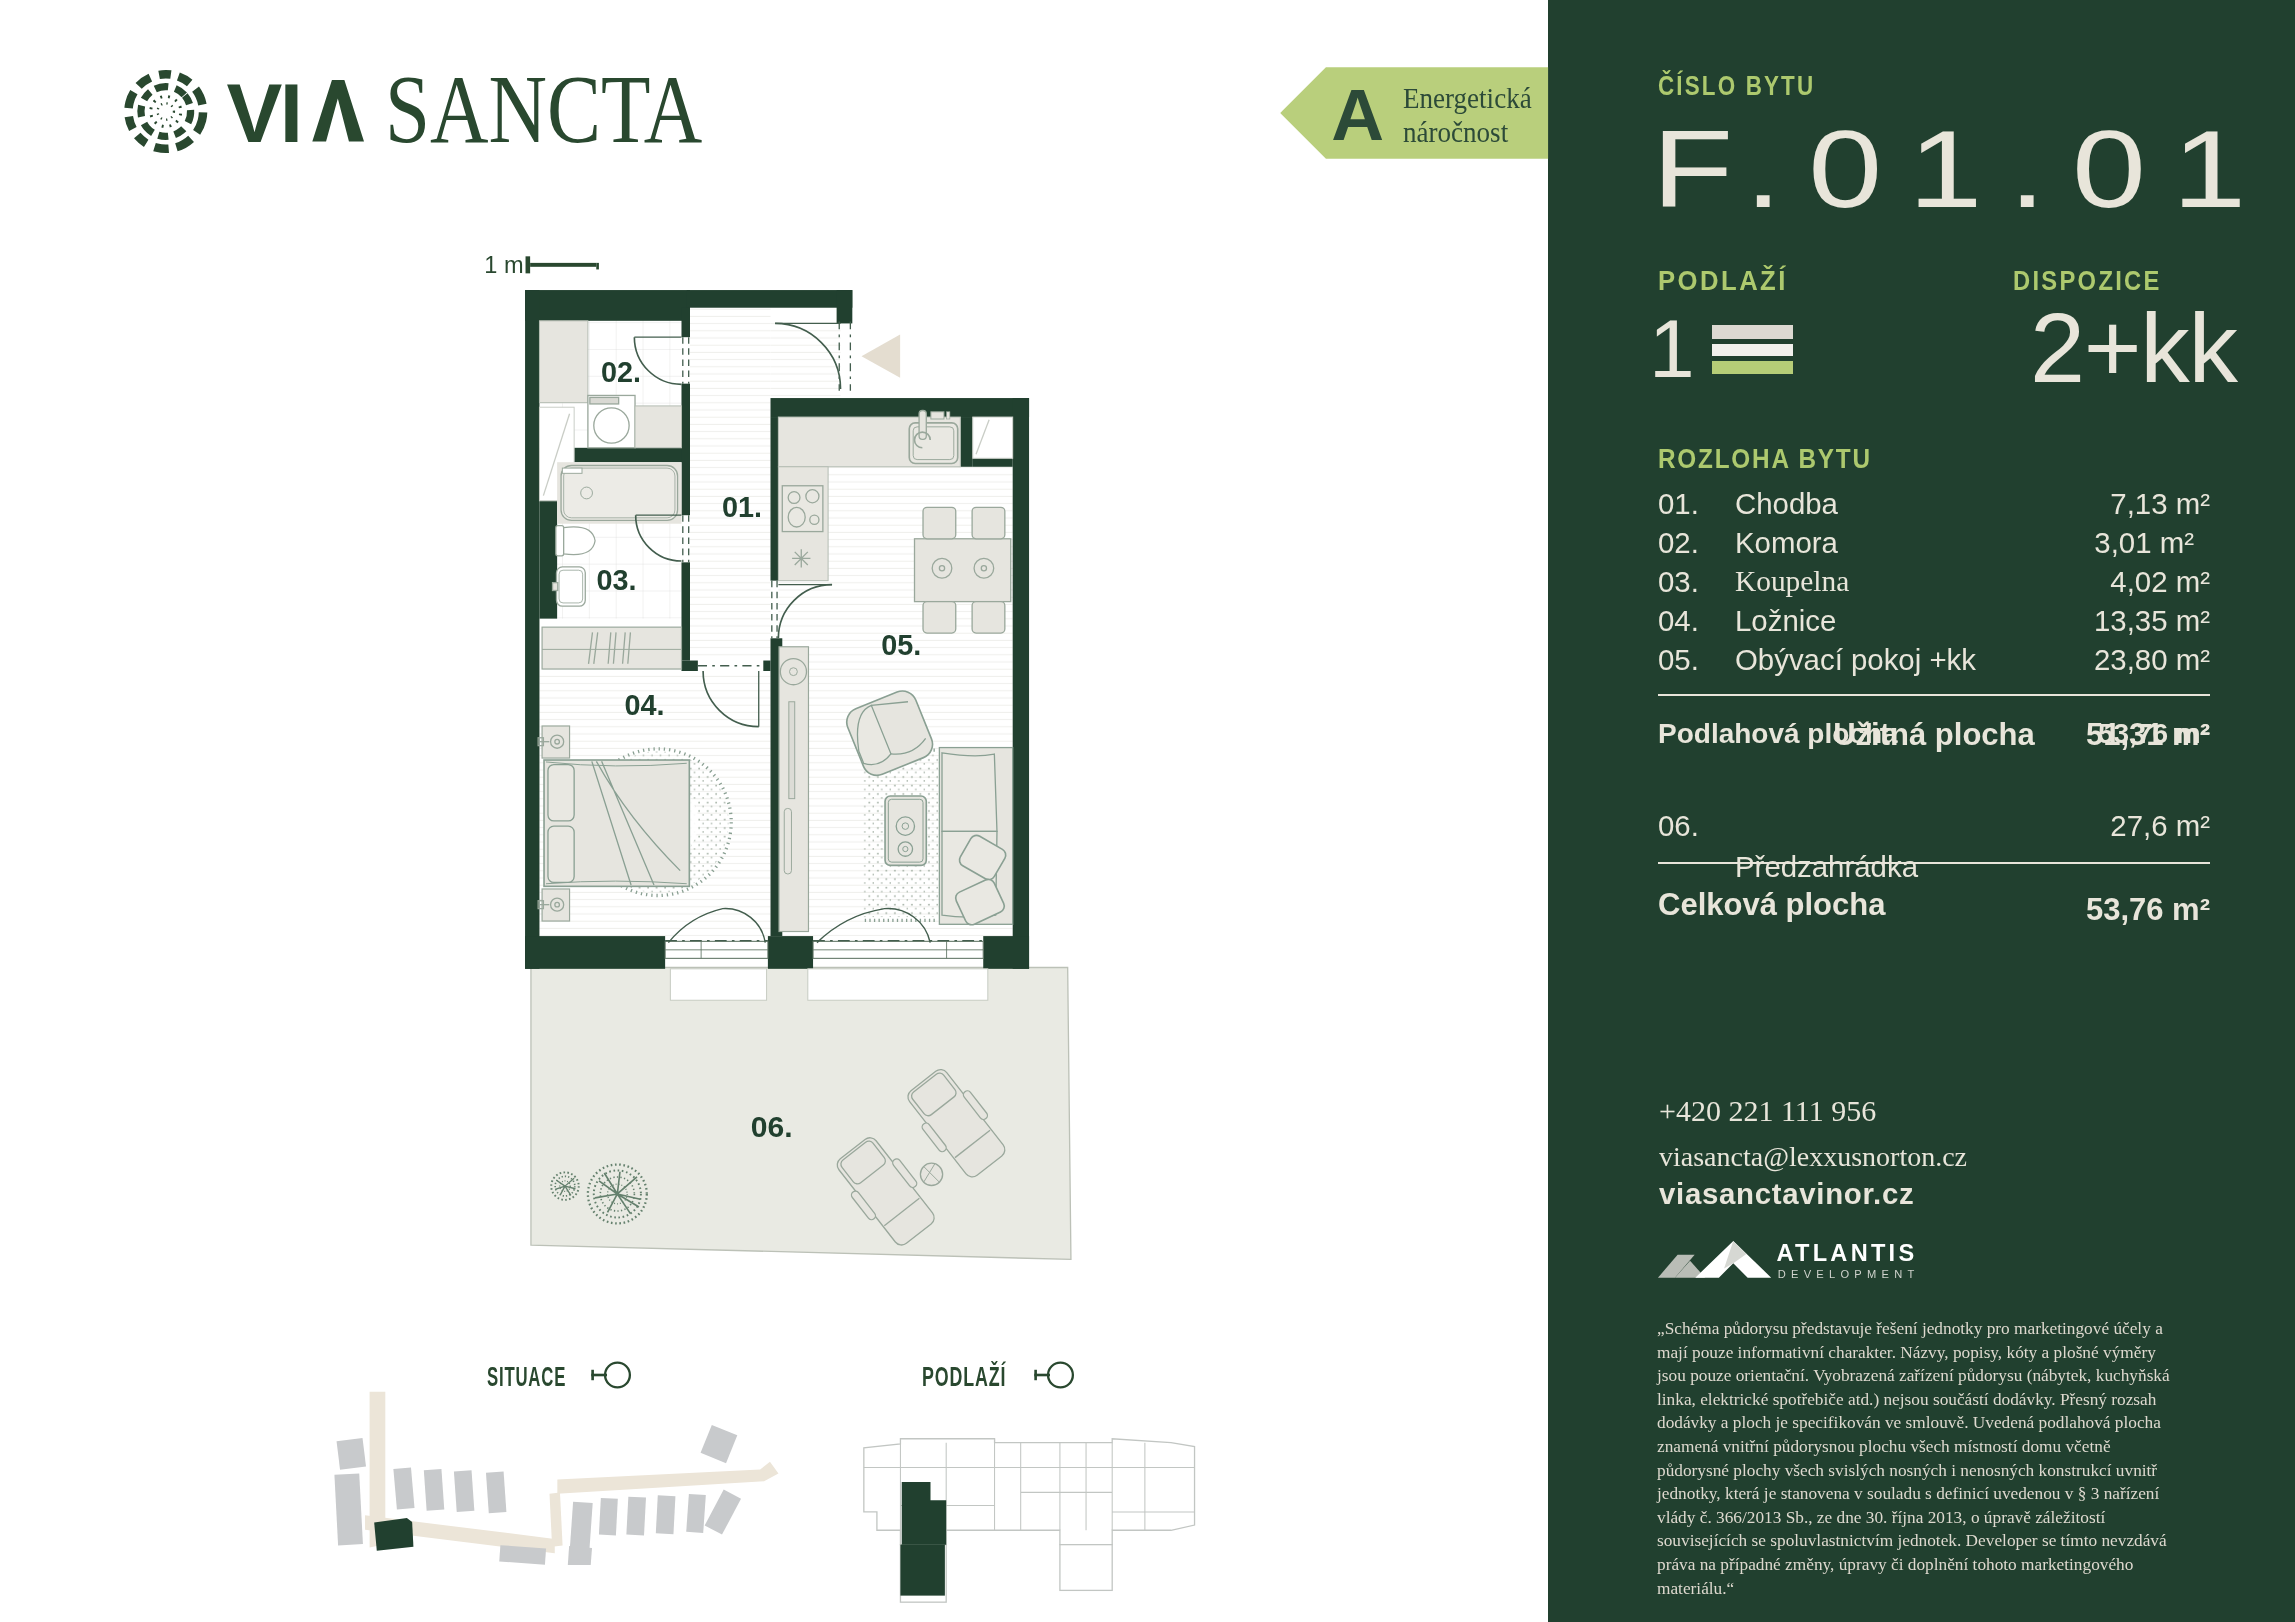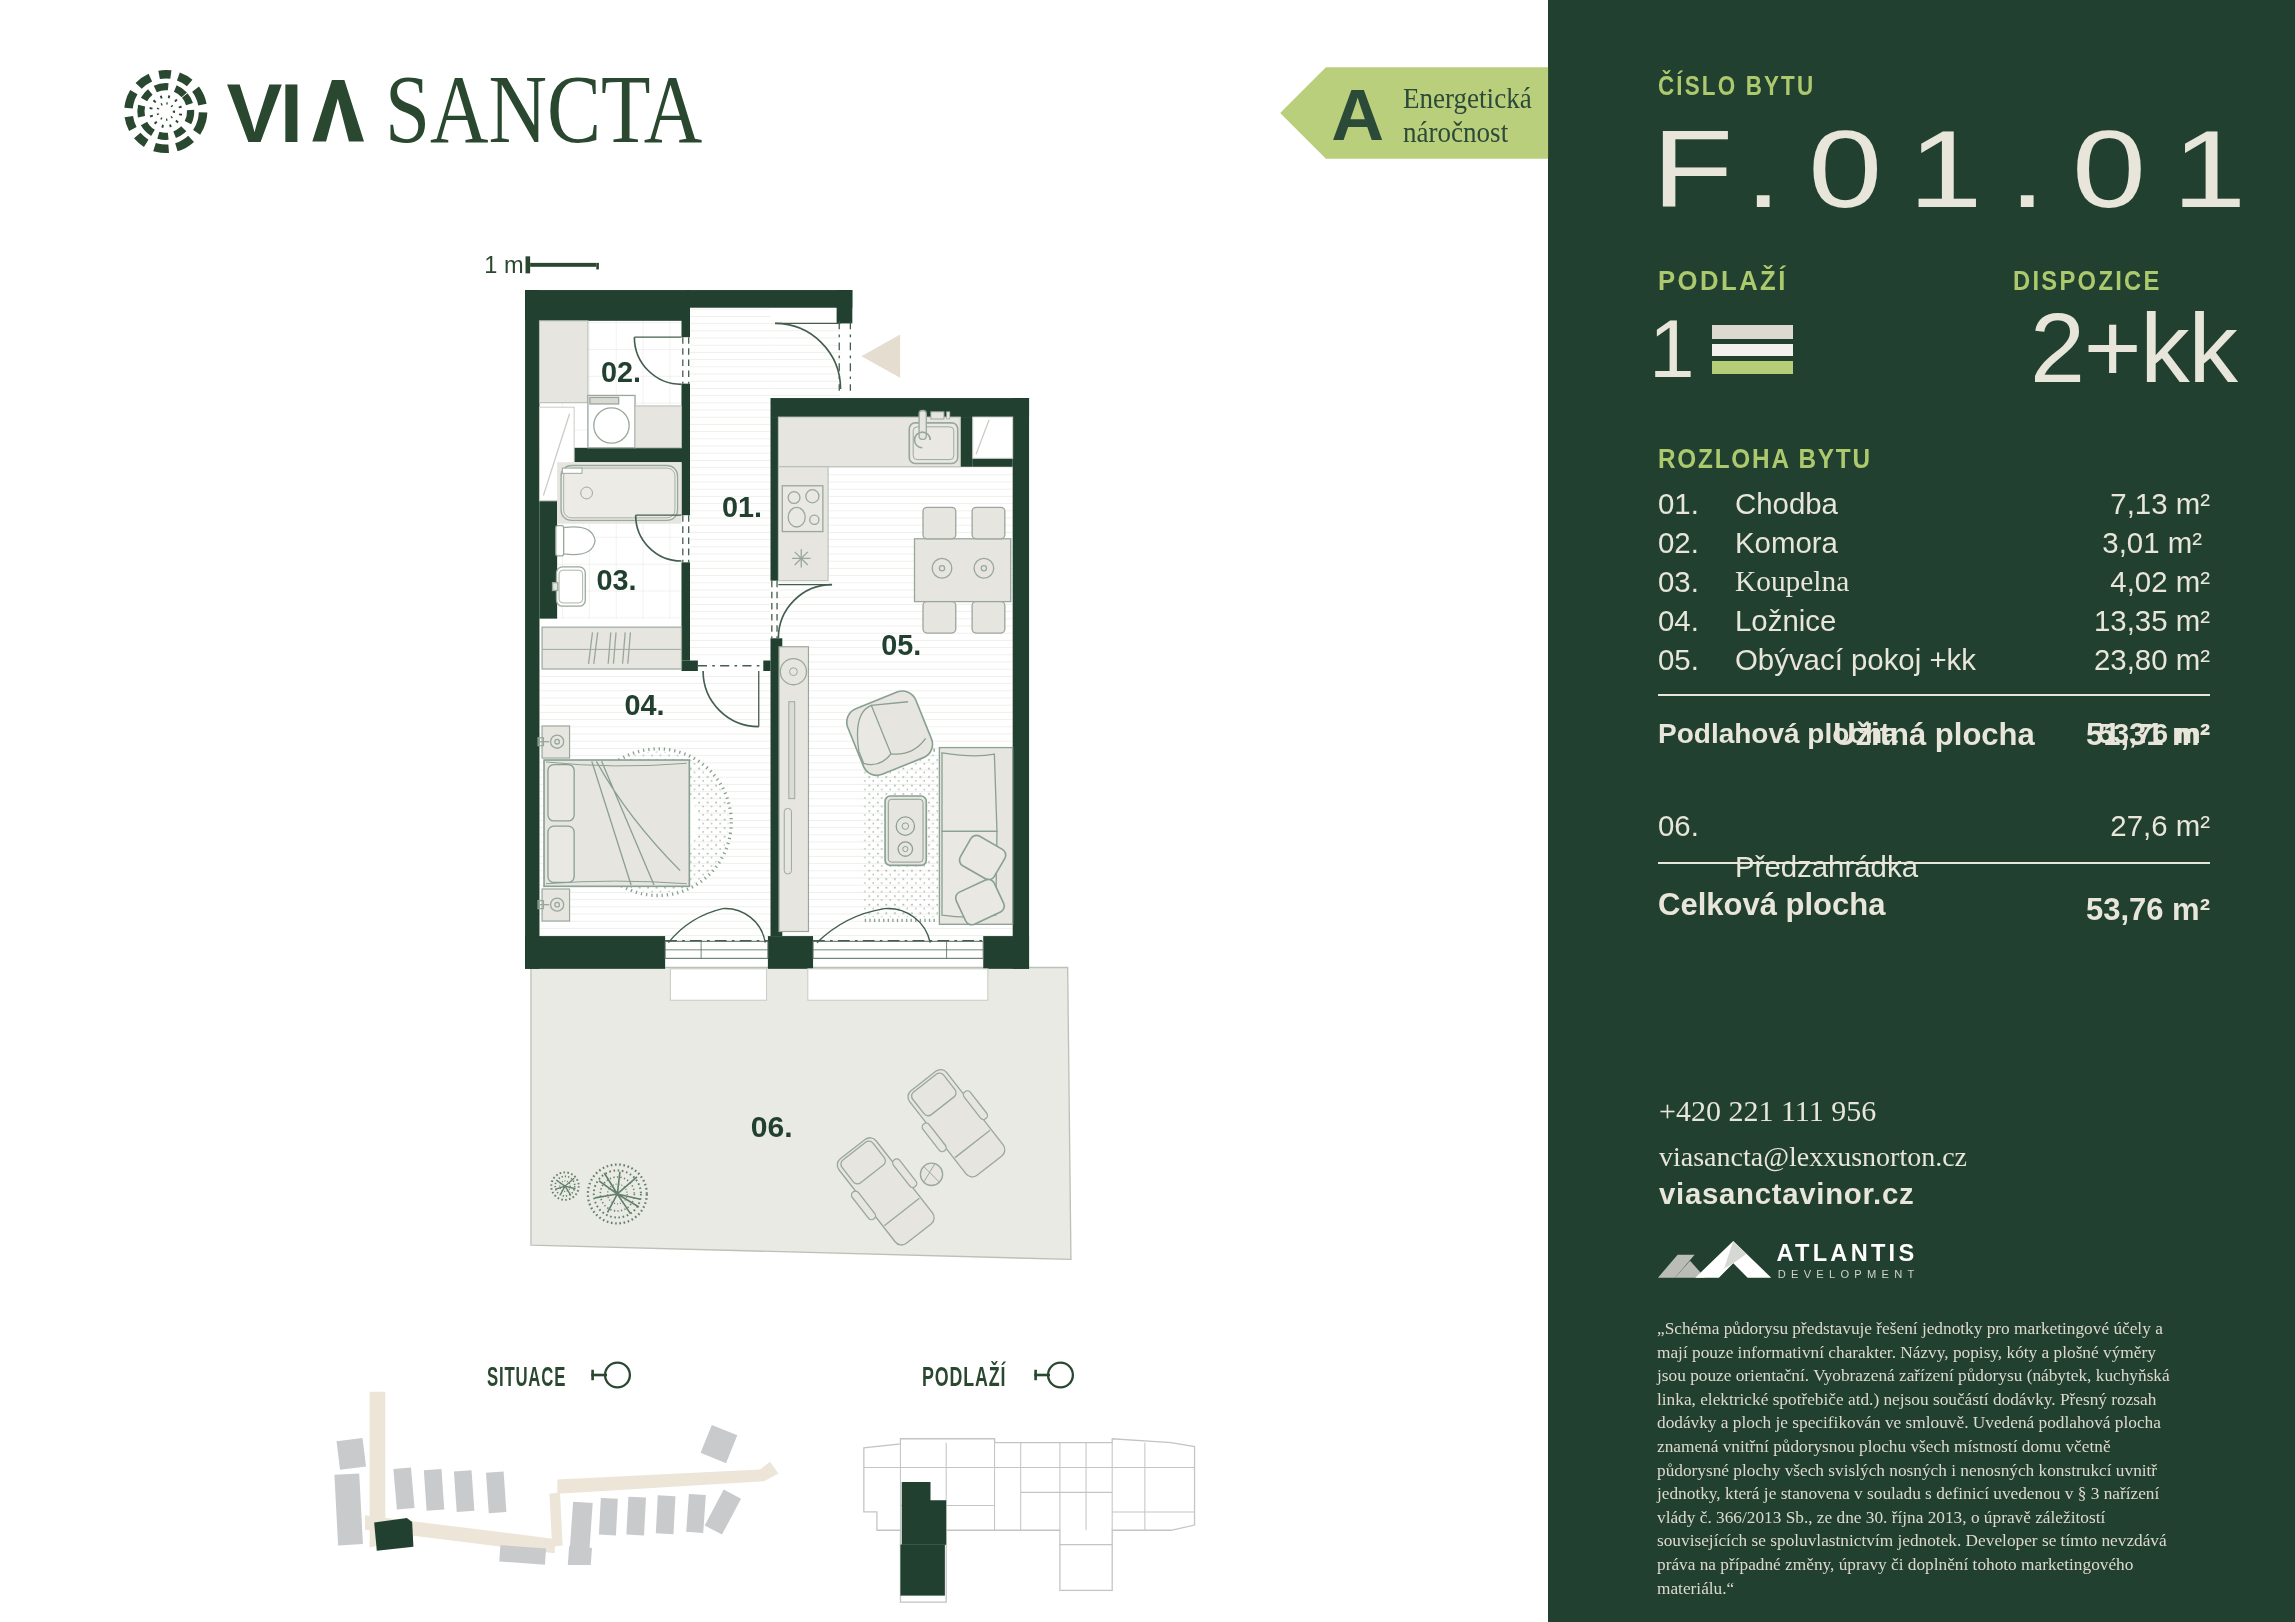--- a/index.html
+++ b/index.html
@@ -27,21 +27,21 @@
 <div class="abs" style="left:1712px;top:361px;width:81px;height:13px;background:#b6cd77;"></div>
 
 <div class="abs lg" style="left:2013px;top:266px;font-size:27px;font-weight:bold;letter-spacing:2.6px;transform:scaleX(0.88);transform-origin:left top;">DISPOZICE</div>
 
 <div class="abs cream" style="left:2009px;top:291px;font-size:99px;letter-spacing:-1.3px;margin-left:21px;">2+kk</div>
 
 <div class="abs lg" style="left:1658px;top:444px;font-size:27px;font-weight:bold;letter-spacing:2px;transform:scaleX(0.90);transform-origin:left top;">ROZLOHA BYTU</div>
 
 <div class="abs cream" style="left:1658px;top:487px;width:552px;font-size:29.4px;">
   <div style="height:39px;"><span>01.</span><span style="position:absolute;left:77px;">Chodba</span><span style="position:absolute;right:0;">7,13 m²</span></div>
-  <div style="height:39px;position:relative;"><span>02.</span><span style="position:absolute;left:77px;">Komora</span><span style="position:absolute;right:8px;">3,01 m²</span></div>
+  <div style="height:39px;position:relative;"><span>02.</span><span style="position:absolute;left:77px;">Komora</span><span style="position:absolute;right:16px;">3,01 m²</span></div>
   <div style="height:39px;position:relative;"><span>03.</span><span style="position:absolute;left:77px;font-family:Liberation Serif, serif;">Koupelna</span><span style="position:absolute;right:0;">4,02 m²</span></div>
   <div style="height:39px;position:relative;"><span>04.</span><span style="position:absolute;left:77px;">Ložnice</span><span style="position:absolute;right:0;">13,35 m²</span></div>
   <div style="height:39px;position:relative;"><span>05.</span><span style="position:absolute;left:77px;">Obývací pokoj +kk</span><span style="position:absolute;right:0;">23,80 m²</span></div>
 </div>
 
 <div class="abs" style="left:1658px;top:694px;width:552px;height:2px;background:#e8e5da;"></div>
 
 <div class="abs cream" style="left:1658px;top:717px;width:552px;font-size:31px;font-weight:bold;text-align:center;">Užitná plocha<span style="position:absolute;right:0;">51,31 m²</span></div>
 
 <div class="abs cream" style="left:1658px;top:718px;width:552px;font-size:28px;font-weight:bold;">Podlahová plocha<span style="position:absolute;right:0;">53,76 m²</span></div>

